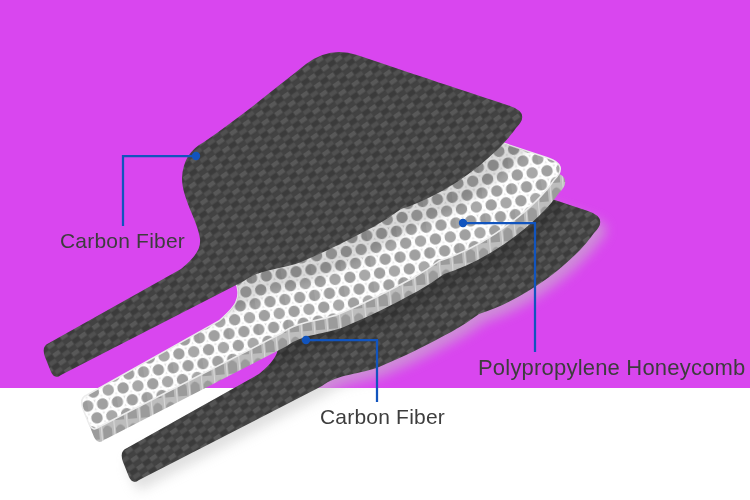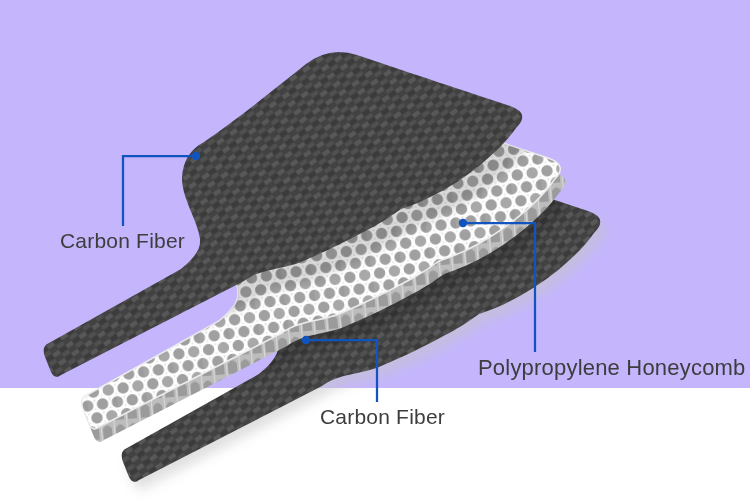--- a/index.html
+++ b/index.html
@@ -1,16 +1,16 @@
 <!DOCTYPE html>
 <html style="--label-color: #3d3d3d;"><head>
 <meta charset="utf-8">
 <style>
   html,body{margin:0;padding:0;background:#fff;width:750px;height:500px;overflow:hidden;}
-  .stage{position:relative;width:750px;height:388px;background:#c4b5fd;
+  .stage{position:relative;width:750px;height:388px;background:#d946ef;
          font-family:"Liberation Sans", sans-serif;}
   .stage svg{position:absolute;left:0;top:0;}
   .mat-label{position:absolute;color:var(--label-color,#3d3d3d);
              font-size:21px;font-weight:400;letter-spacing:.2px;white-space:nowrap;}
   .mat-label.lbl-left{left:60px;top:229px;}
   .mat-label.lbl-bottom{left:320px;top:405px;}
   .mat-label.lbl-right{left:478px;top:355px;font-size:22px;}
 </style>
 </head>
 <body>

